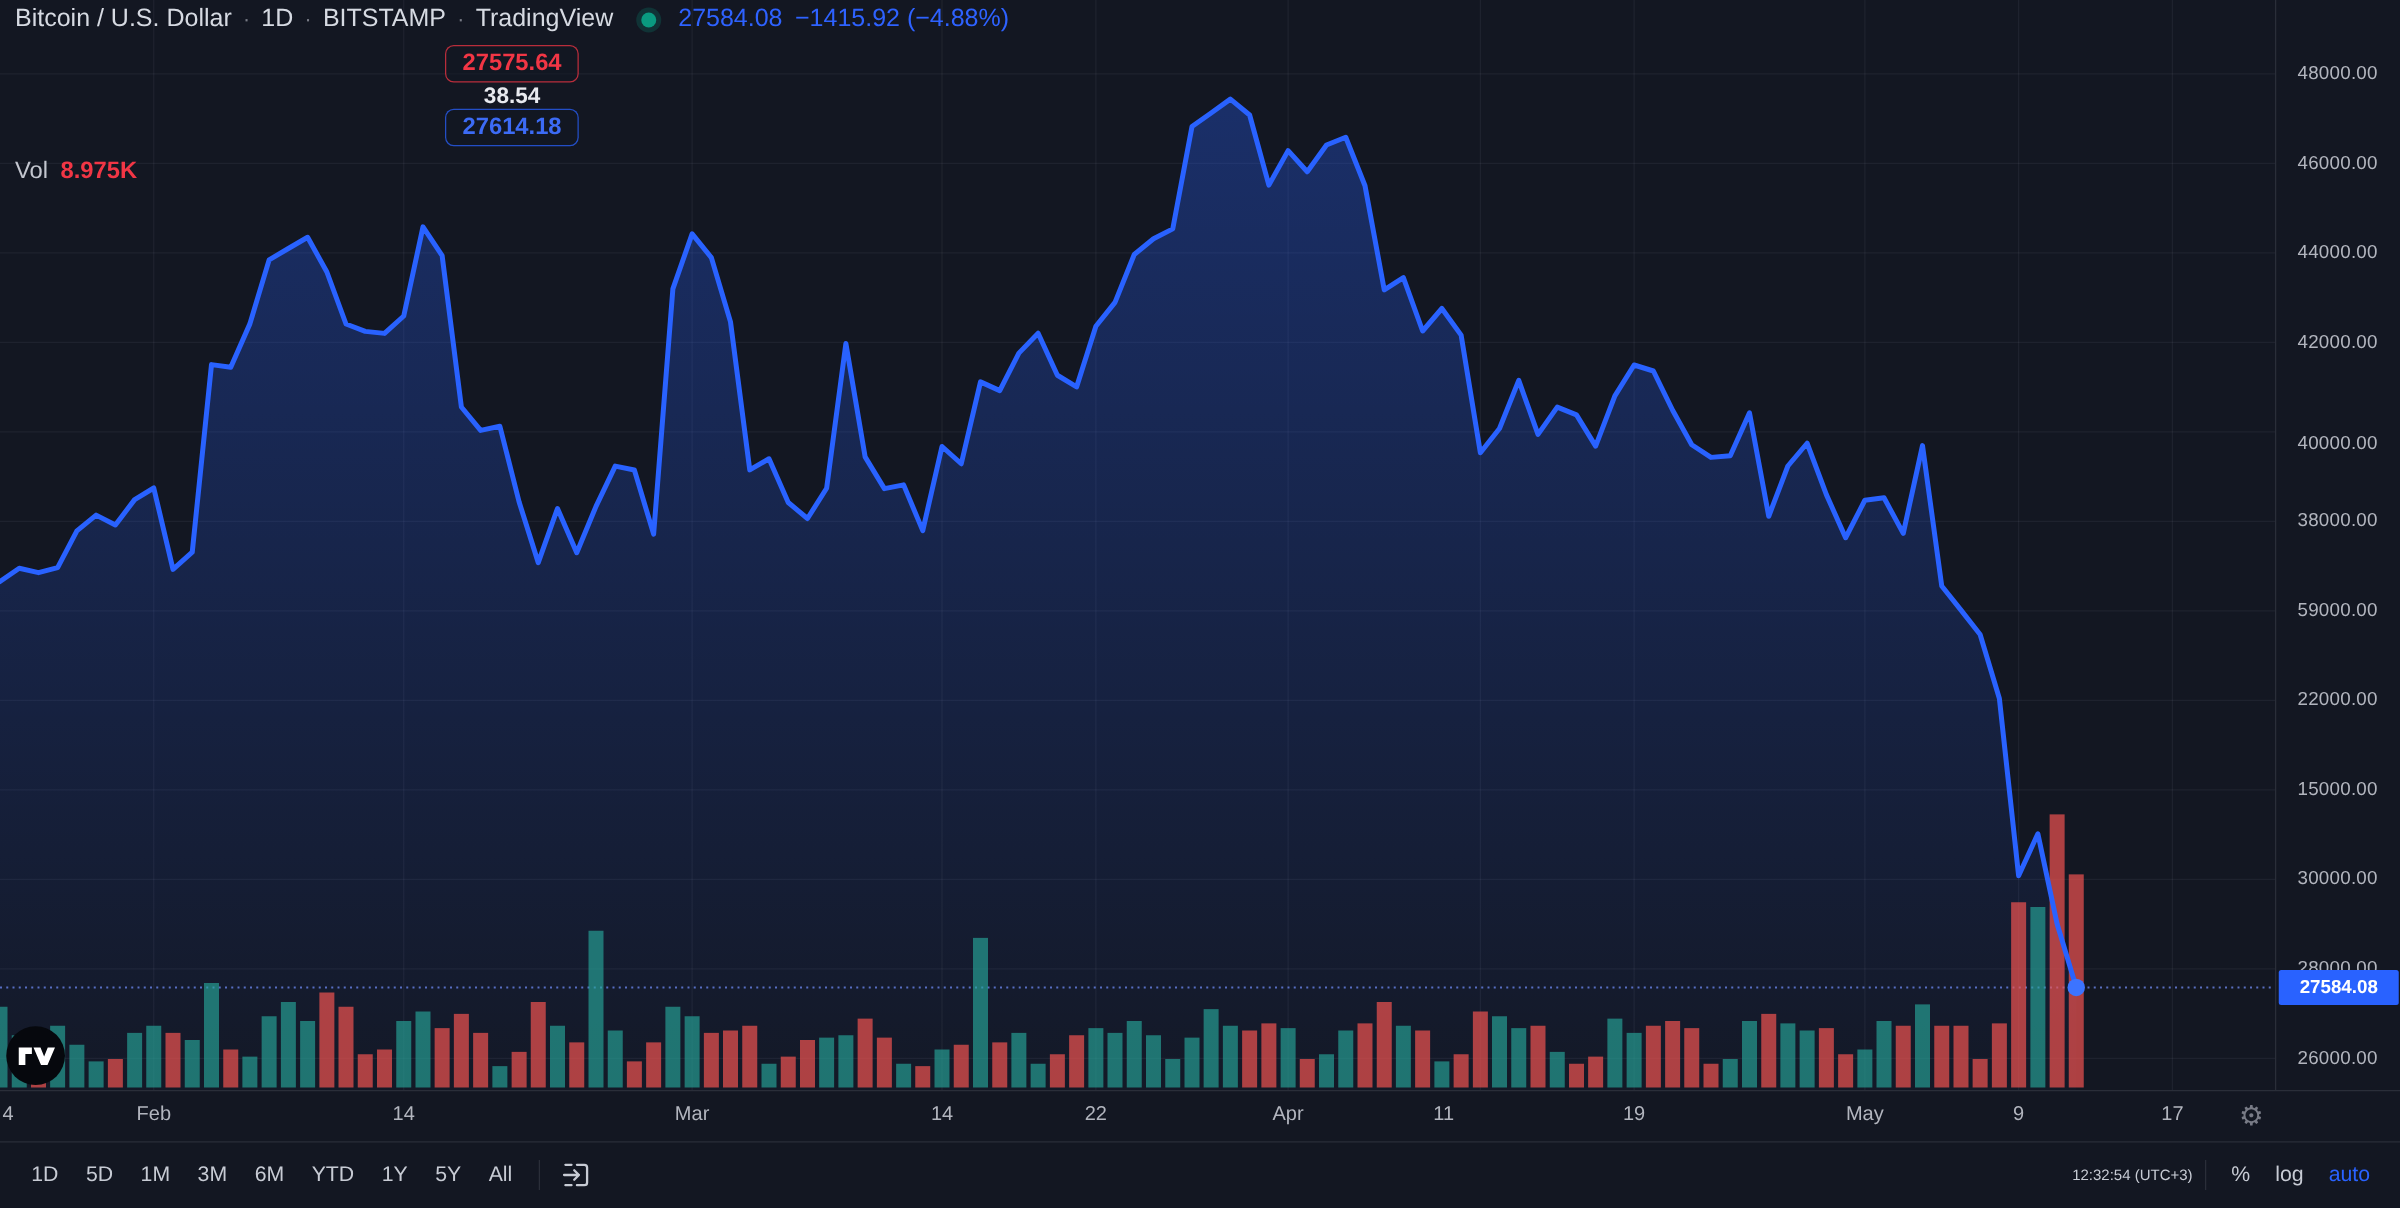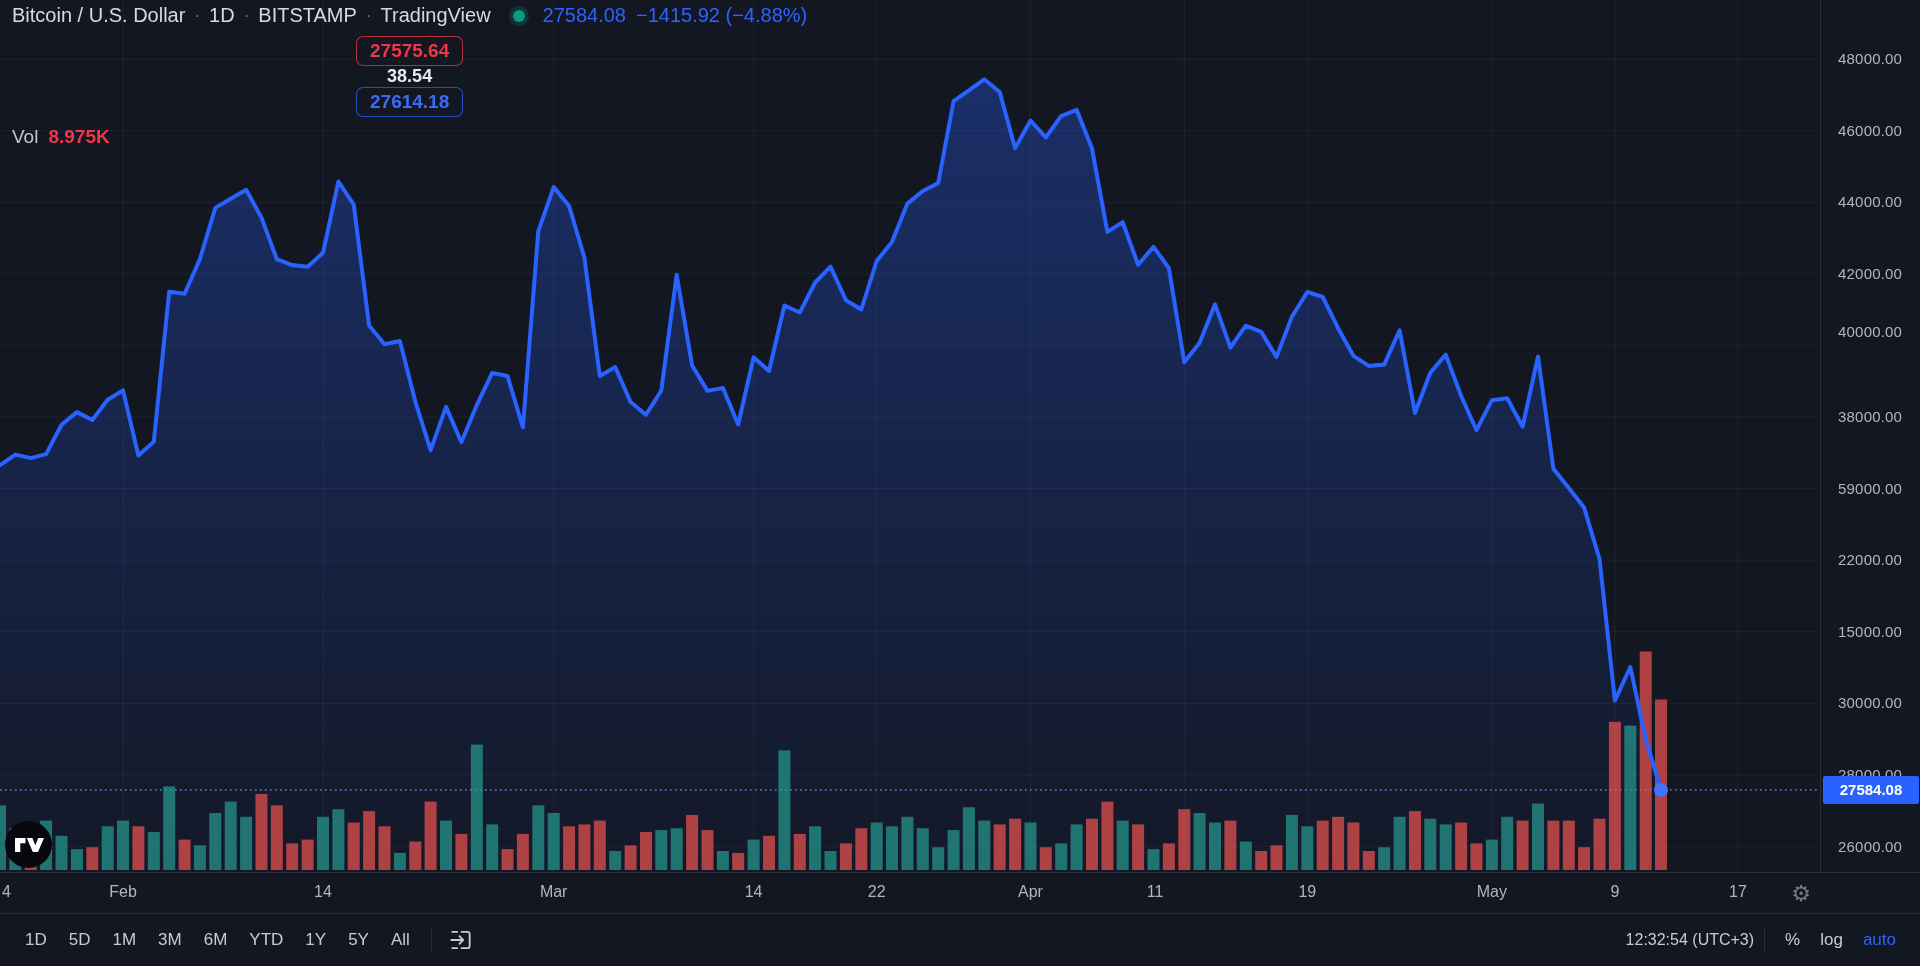--- a/index.html
+++ b/index.html
@@ -58,21 +58,21 @@
 
   
   #toolbar { position:absolute; left:0; top:913px; width:1920px; height:53px;
     border-top:1px solid #2a2e39; display:flex; align-items:center;
     justify-content:space-between; padding:0 14px; }
   .tb-group { display:flex; align-items:center; }
   .range-btn { color:#c7cbd4; font-size:17px; font-weight:500; padding:5px 11px;
     border-radius:4px; cursor:pointer; }
   .tb-divider { width:1px; height:24px; background:#2a2e39; margin:0 10px; }
   #goto-date-btn { margin-left:6px; cursor:pointer; display:flex; align-items:center; }
-  #clock { color:#c7cbd4; font-size:16px; }
+  #clock { color:#c7cbd4; font-size:12px; }
   .scale-btn { color:#c7cbd4; font-size:17px; padding:4px 10px; cursor:pointer; }
   #auto-btn { color:#2962ff; font-weight:500; }
 </style>
 </head>
 <body>
 
 <div id="chart-pane">
   <svg id="chart-svg" width="1820" height="872">
     <defs>
       <linearGradient id="areaGrad" x1="0" y1="0" x2="0" y2="1">
@@ -261,21 +261,21 @@
 </div>
 
 <div id="price-axis">
     <div class="price-tick" style="top: 837.6px;">26000.00</div>
     <div class="price-tick" style="top: 766px;">28000.00</div>
     <div class="price-tick" style="top: 694.4px;">30000.00</div>
     <div class="price-tick" style="top: 622.8px;">15000.00</div>
     <div class="price-tick" style="top: 551.2px;">22000.00</div>
     <div class="price-tick" style="top: 479.6px;">59000.00</div>
     <div class="price-tick" style="top: 408px;">38000.00</div>
-    <div class="price-tick" style="top: 323px;">40000.00</div>
+    <div class="price-tick" style="top: 346px;">40000.00</div>
     <div class="price-tick" style="top: 264.8px;">42000.00</div>
     <div class="price-tick" style="top: 193.2px;">44000.00</div>
     <div class="price-tick" style="top: 121.6px;">46000.00</div>
     <div class="price-tick" style="top: 50px;">48000.00</div>
   <div id="last-price-tag" style="top: 775.89px;">27584.08</div>
 </div>
 
 <div id="time-axis">
   <div id="axis-gear">⚙</div>
 <div class="time-tick edge" style="left: 2px;">4</div>

